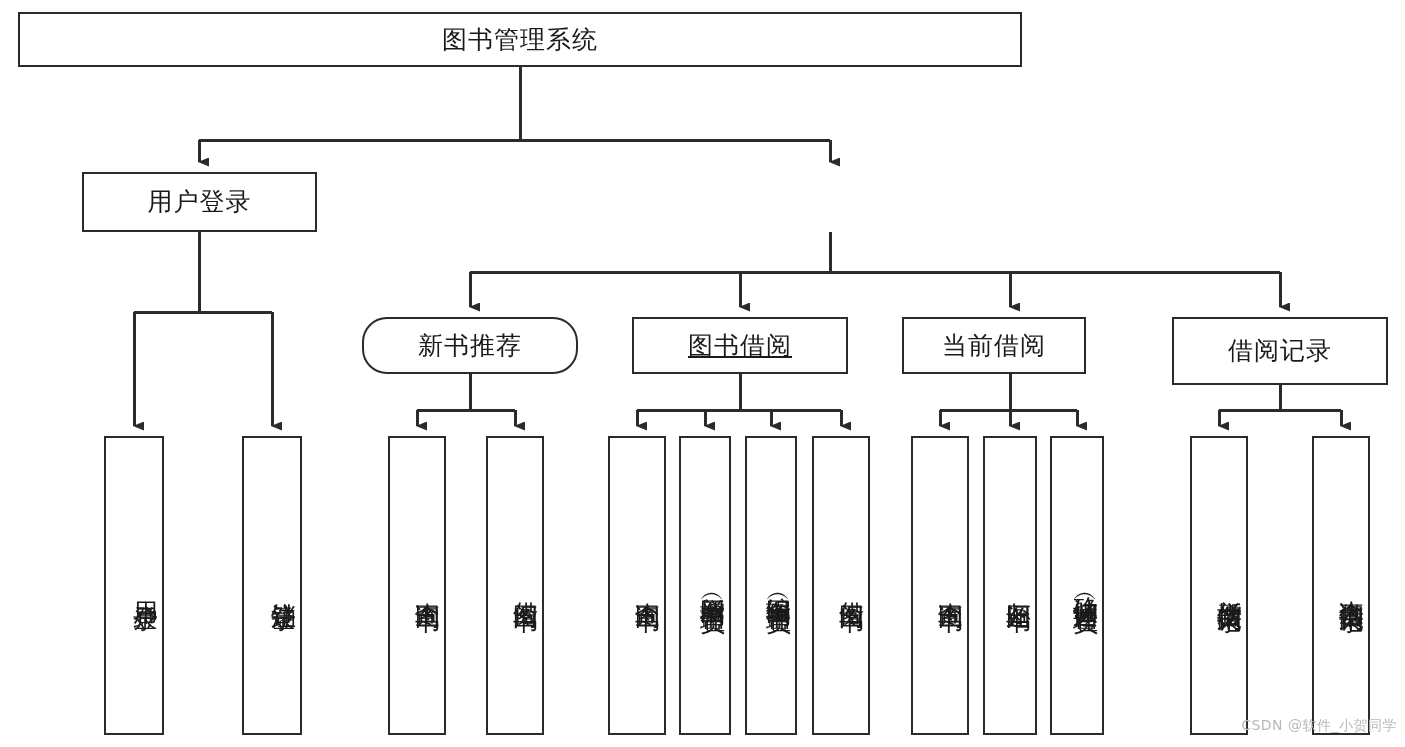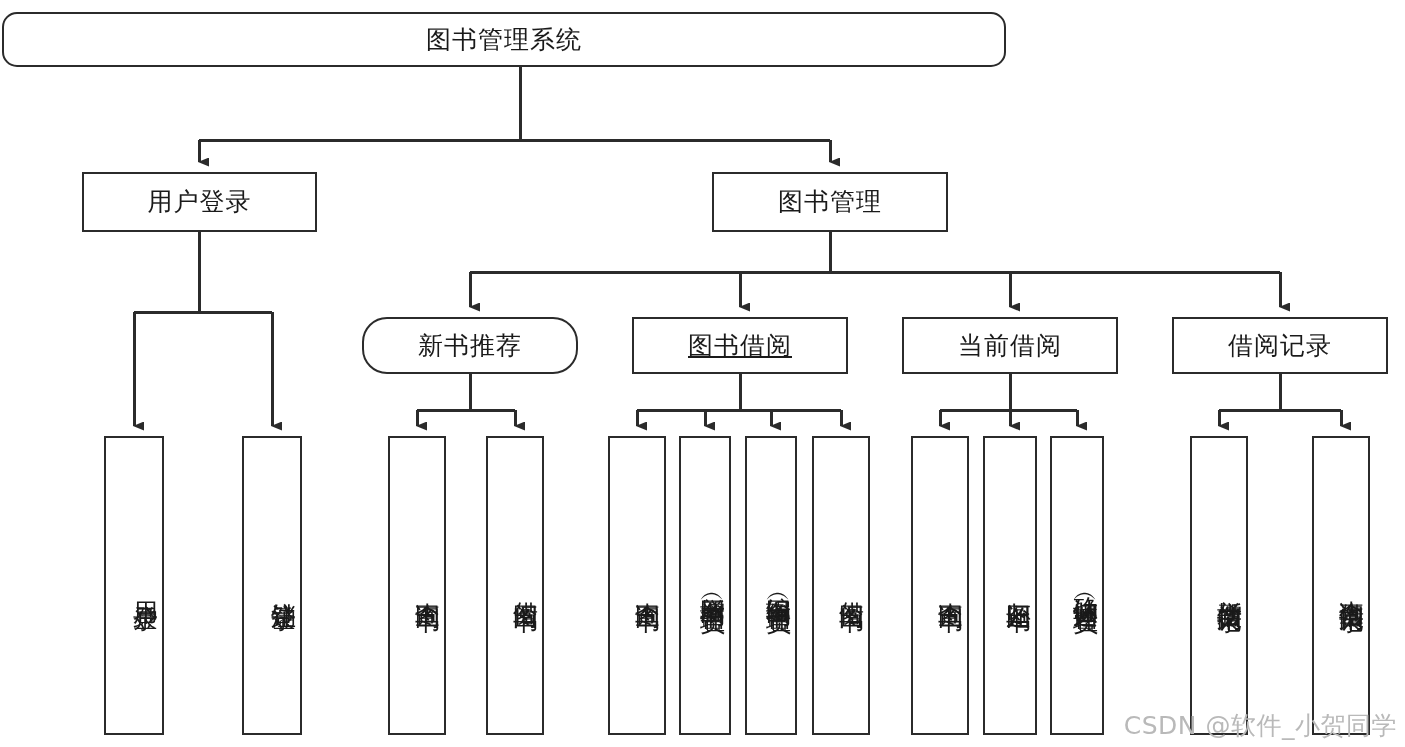--- a/index.html
+++ b/index.html
@@ -58,22 +58,22 @@
     white-space: nowrap;
     display: block;
   }
   .node .htext {
     white-space: nowrap;
     display: block;
   }
   #watermark {
     position: absolute;
     right: 8px;
-    bottom: 5px;
-    font-size: 25px;
+    bottom: 12px;
+    font-size: 14px;
     color: #b9b9b9;
     letter-spacing: 0.5px;
     white-space: nowrap;
     user-select: none;
   }
 </style>
 </head>
 <body>
 
 <div id="canvas">
@@ -122,41 +122,38 @@
       <path d="M1010,410 L1010,426" marker-end="url(#arw)"></path>
       <path d="M1077,410 L1077,426" marker-end="url(#arw)"></path>
 
       <path d="M1280,374 L1280,410"></path>
       <path d="M1219,410 L1341,410"></path>
       <path d="M1219,410 L1219,426" marker-end="url(#arw)"></path>
       <path d="M1341,410 L1341,426" marker-end="url(#arw)"></path>
     </g>
   </svg>
 
-  <div class="node horiz" style="left: 2px; top: 12px; width: 1004px; height: 55px; border-radius: 15px;">
+  <div class="node horiz" style="left: 18px; top: 12px; width: 1004px; height: 55px;">
     <span class="htext">图书管理系统</span>
   </div>
 
   <div class="node horiz" style="left: 82px; top: 172px; width: 235px; height: 60px;">
     <span class="htext">用户登录</span>
-  </div>
-  <div class="node horiz" style="left: 712px; top: 172px; width: 236px; height: 60px;">
-    <span class="htext">图书管理</span>
   </div>
 
   <div class="node horiz" style="left: 362px; top: 317px; width: 216px; height: 57px; border-radius: 25px;">
     <span class="htext">新书推荐</span>
   </div>
   <div class="node horiz" style="left: 632px; top: 317px; width: 216px; height: 57px; text-decoration: underline;">
     <span class="htext">图书借阅</span>
   </div>
-  <div class="node horiz" style="left: 902px; top: 317px; width: 216px; height: 57px;">
+  <div class="node horiz" style="left: 902px; top: 317px; width: 184px; height: 57px;">
     <span class="htext">当前借阅</span>
   </div>
-  <div class="node horiz" style="left: 1172px; top: 317px; width: 216px; height: 57px;">
+  <div class="node horiz" style="left: 1172px; top: 317px; width: 216px; height: 68px;">
     <span class="htext">借阅记录</span>
   </div>
 
   <div class="node vert" style="left: 104px; top: 436px; width: 60px; height: 299px;">
     <span class="vtext">用户登录</span>
   </div>
   <div class="node vert" style="left: 242px; top: 436px; width: 60px; height: 299px;">
     <span class="vtext">注销登录</span>
   </div>
   <div class="node vert" style="left: 388px; top: 436px; width: 58px; height: 299px;">

